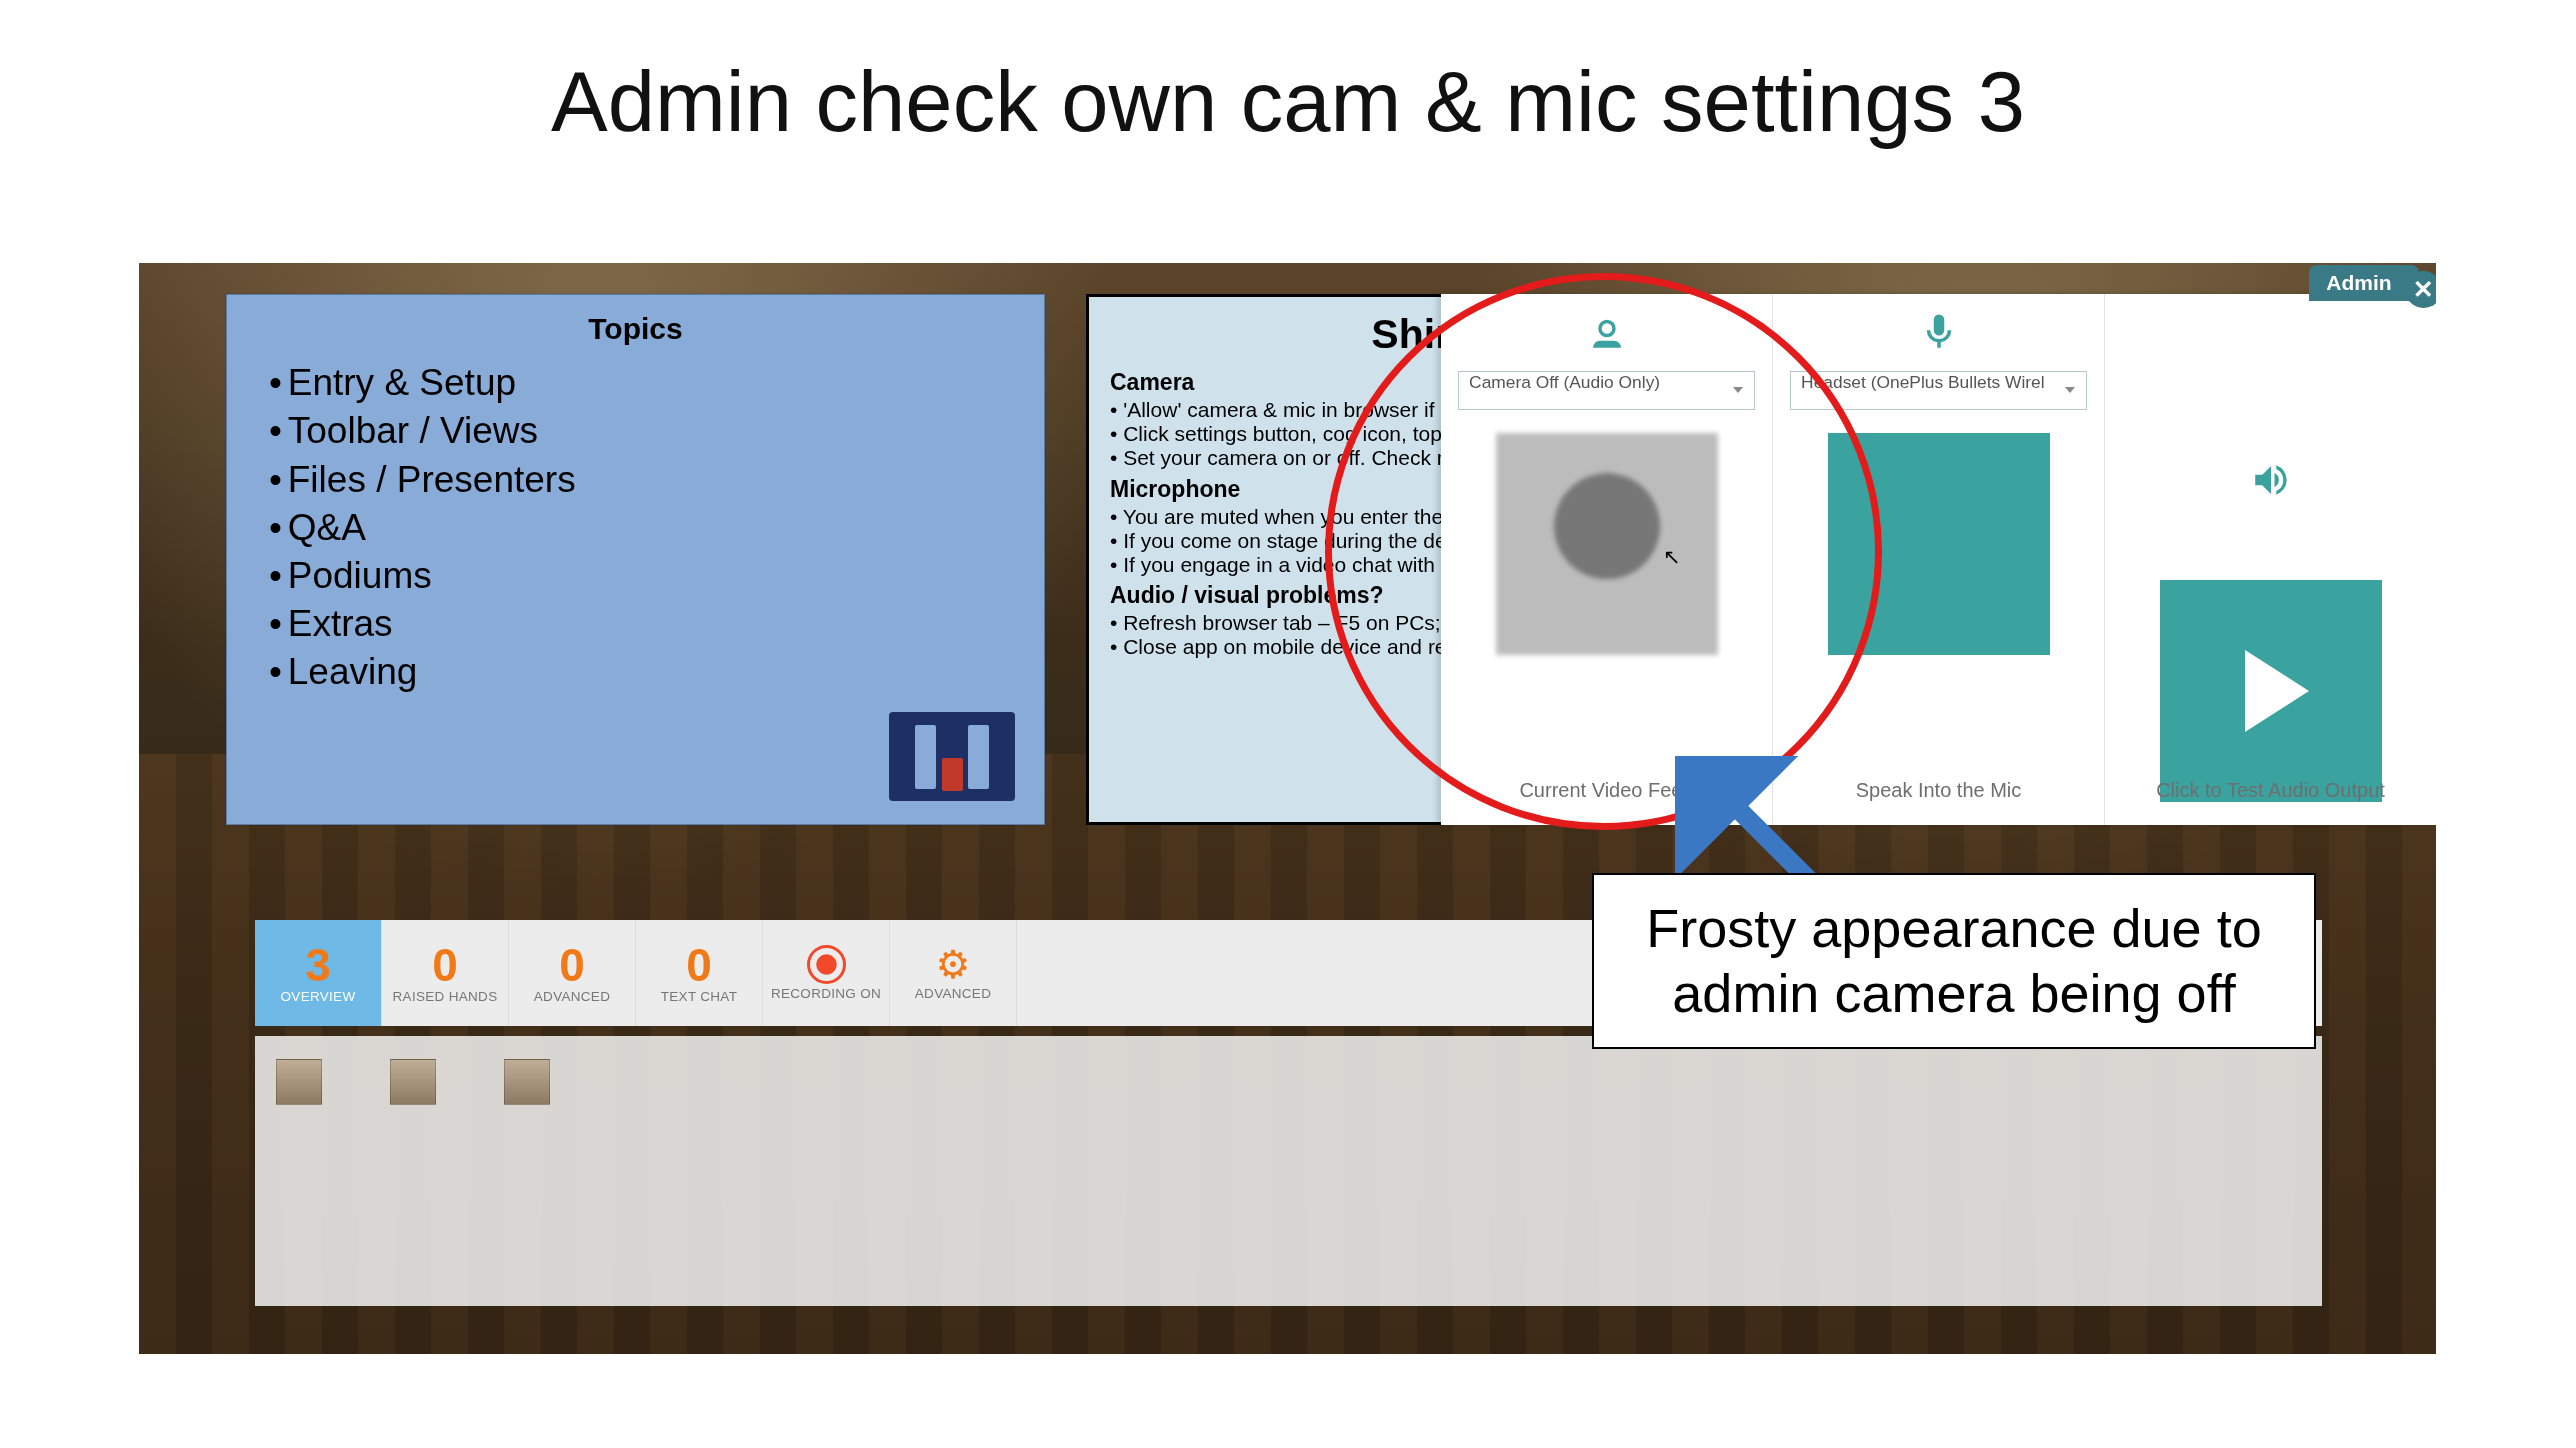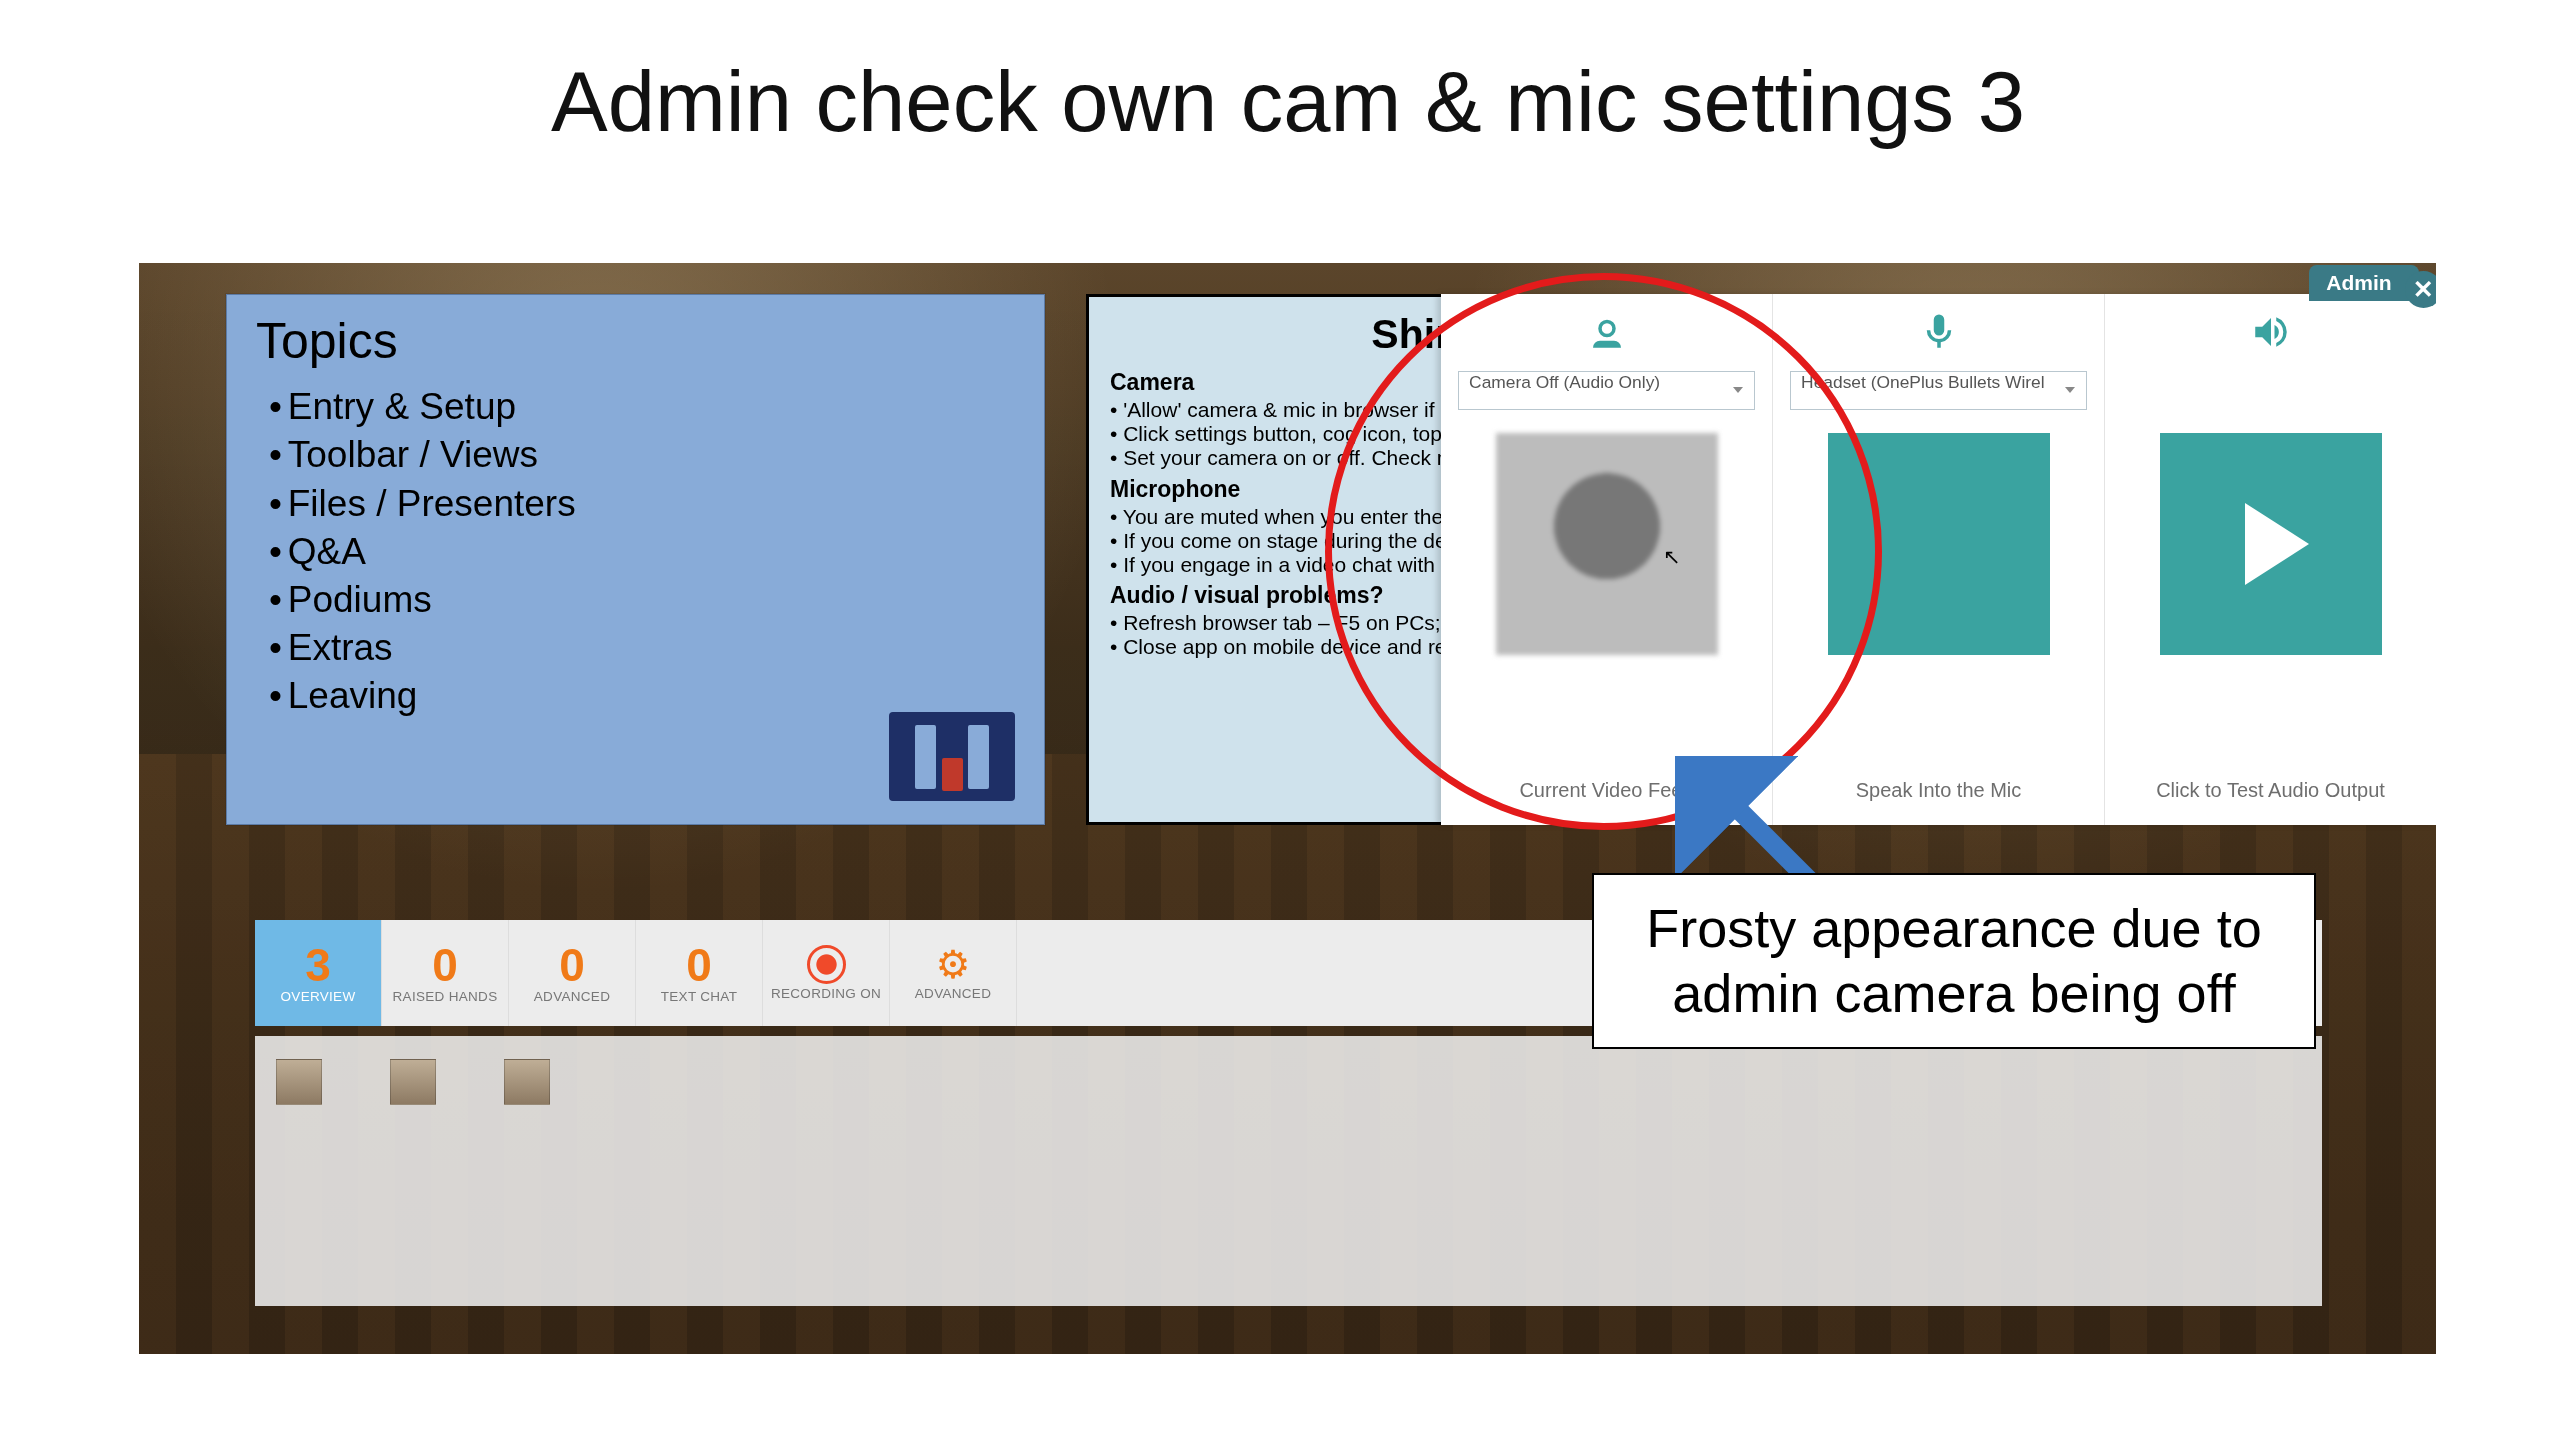--- a/index.html
+++ b/index.html
@@ -62,23 +62,23 @@
     background: #88abd8;
     border: 1px solid #5c7ba6;
     box-shadow: 0 0 0 1px rgba(0,0,0,.08);
     z-index: 5;
     padding: 17.4px 29px 19.3px 29px;
     box-sizing: border-box;
     color: #000;
   }
   .topics-card h2 {
     margin: 0 0 9.7px 0;
-    font-size: 50px;
-    font-weight: 400;
-    text-align: left;
+    font-size: 30px;
+    font-weight: 700;
+    text-align: center;
   }
   .topics-card ul {
     list-style: none;
     margin: 13px;
     padding: 0;
   }
   .topics-card li {
     font-size: 37px;
     line-height: 1.3;
   }
@@ -188,21 +188,21 @@
   .settings-col {
     flex: 1 1 0;
     border-right: 1px solid #e4e4e4;
     position: relative;
     display: flex;
     flex-direction: column;
     align-items: center;
     padding: 17.4px 17.4px 23px 17.4px;
     box-sizing: border-box;
   }
-  .settings-col:last-child { border-right: none; }
+  .settings-col:last-child { border-right: none; justify-content: flex-end; }
   .col-icon {
     color: #3aa3a0;
     height: 46px;
     margin-bottom: 13.5px;
   }
   .col-icon svg { width: 42px; height: 42px; fill: currentColor; }
   .col-select {
     width: 100%;
     height: 39px;
     border: 1px solid #b9c7cf;

